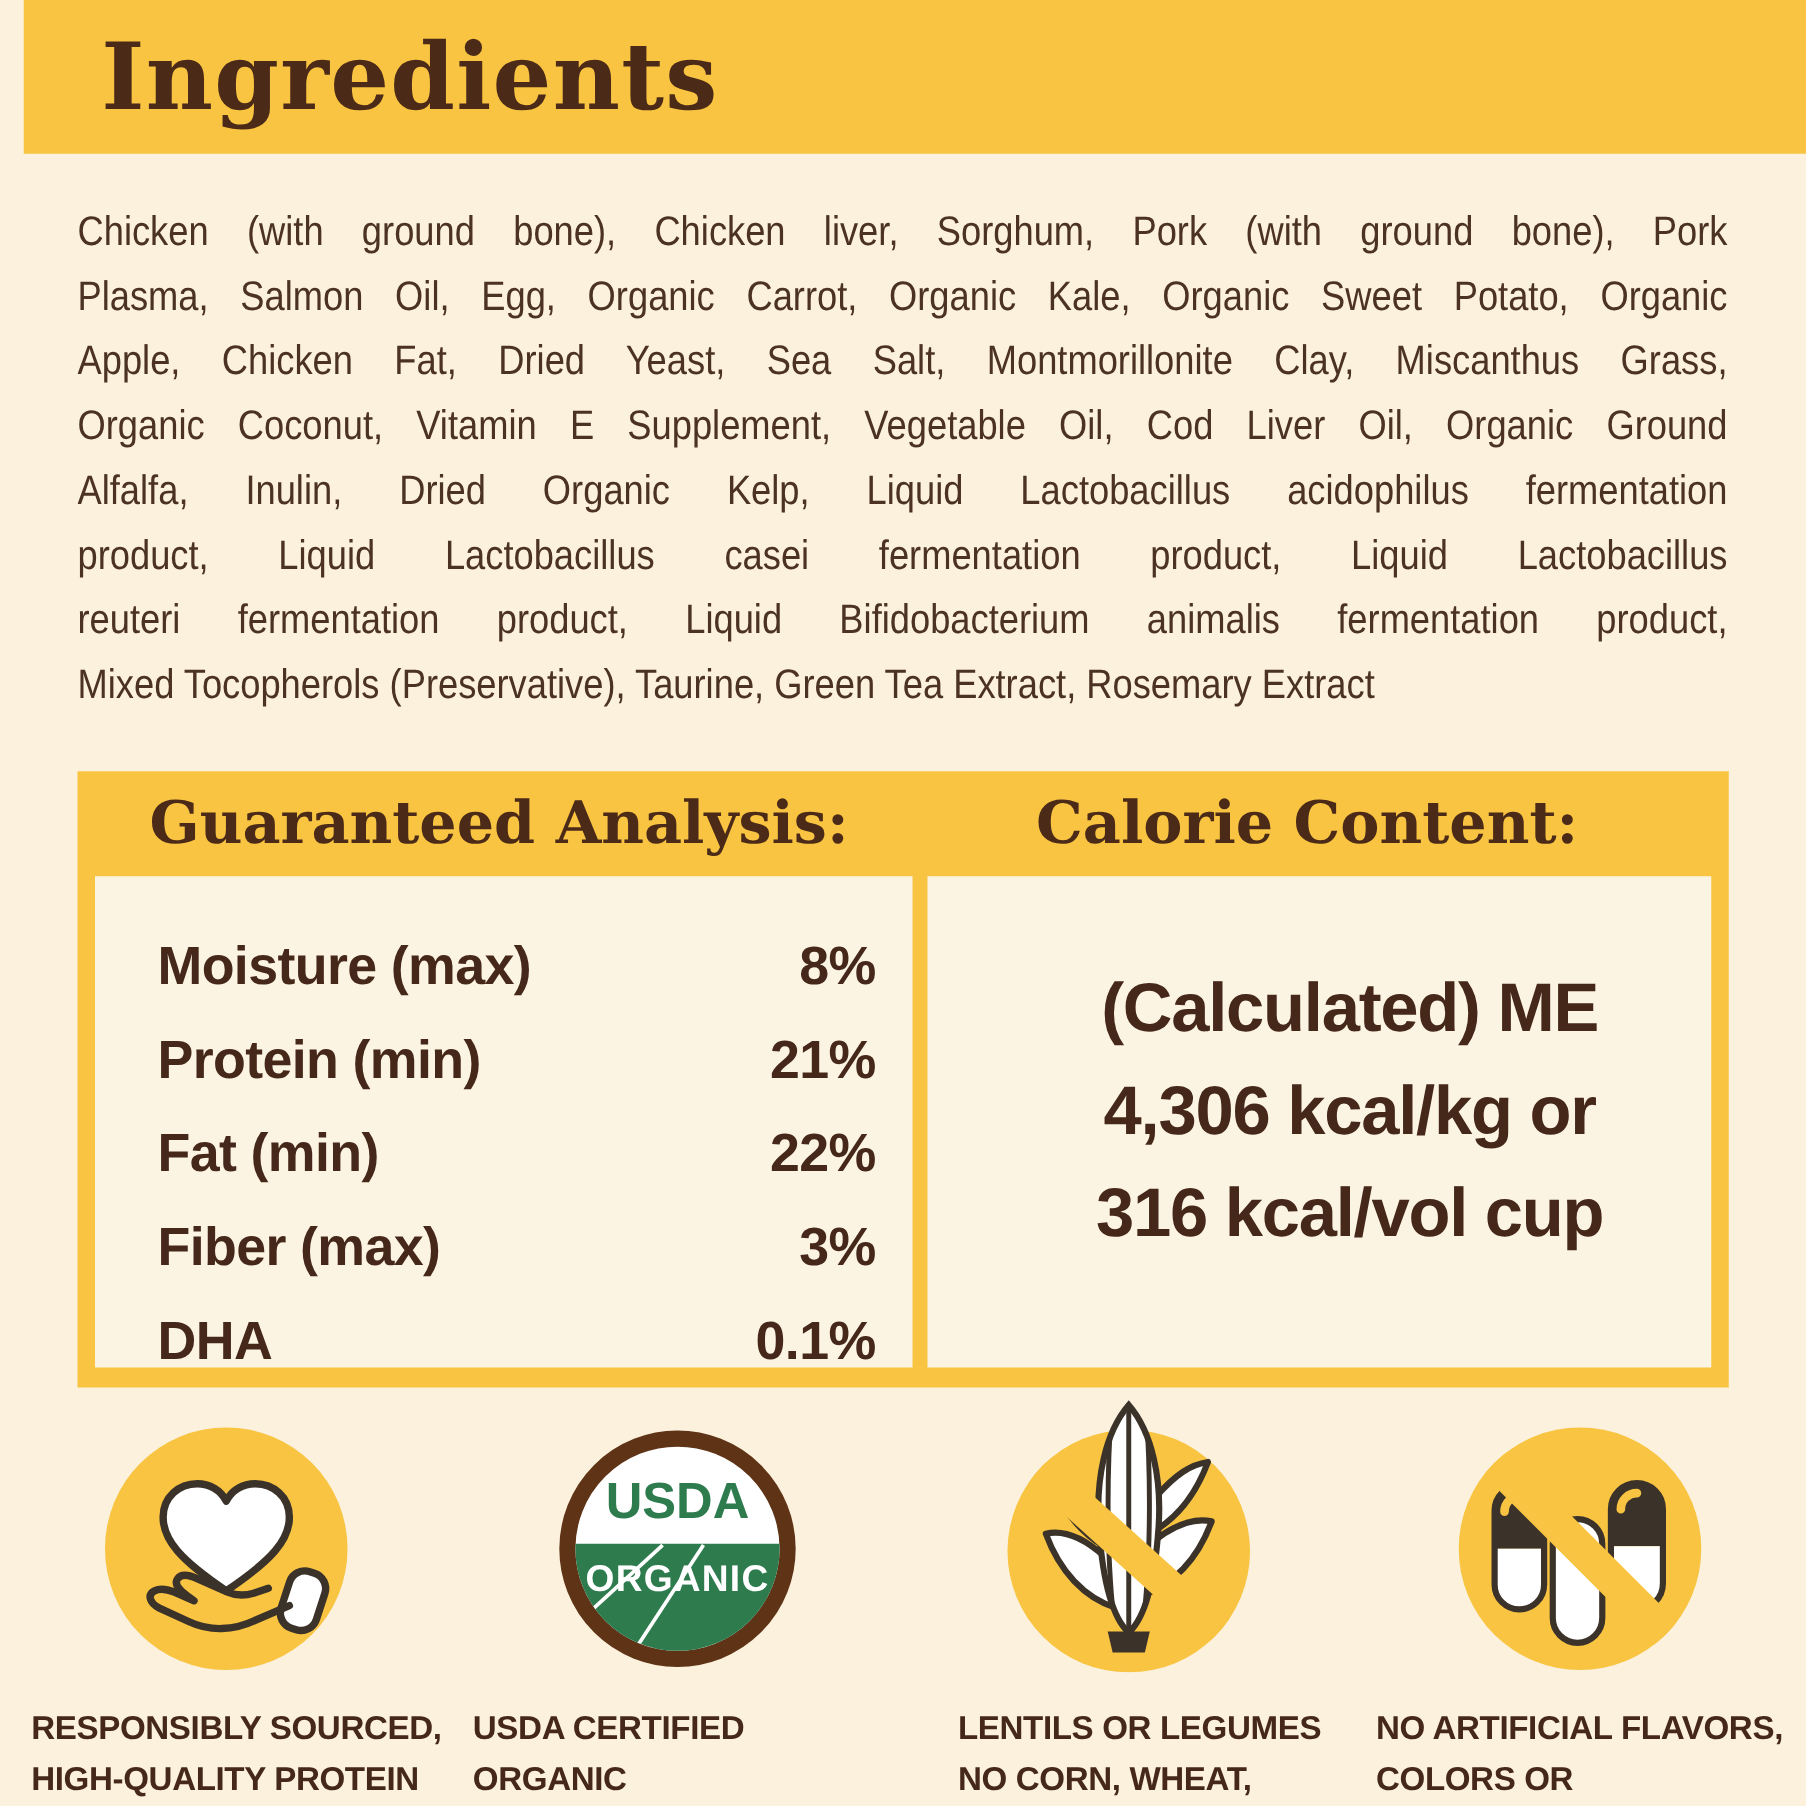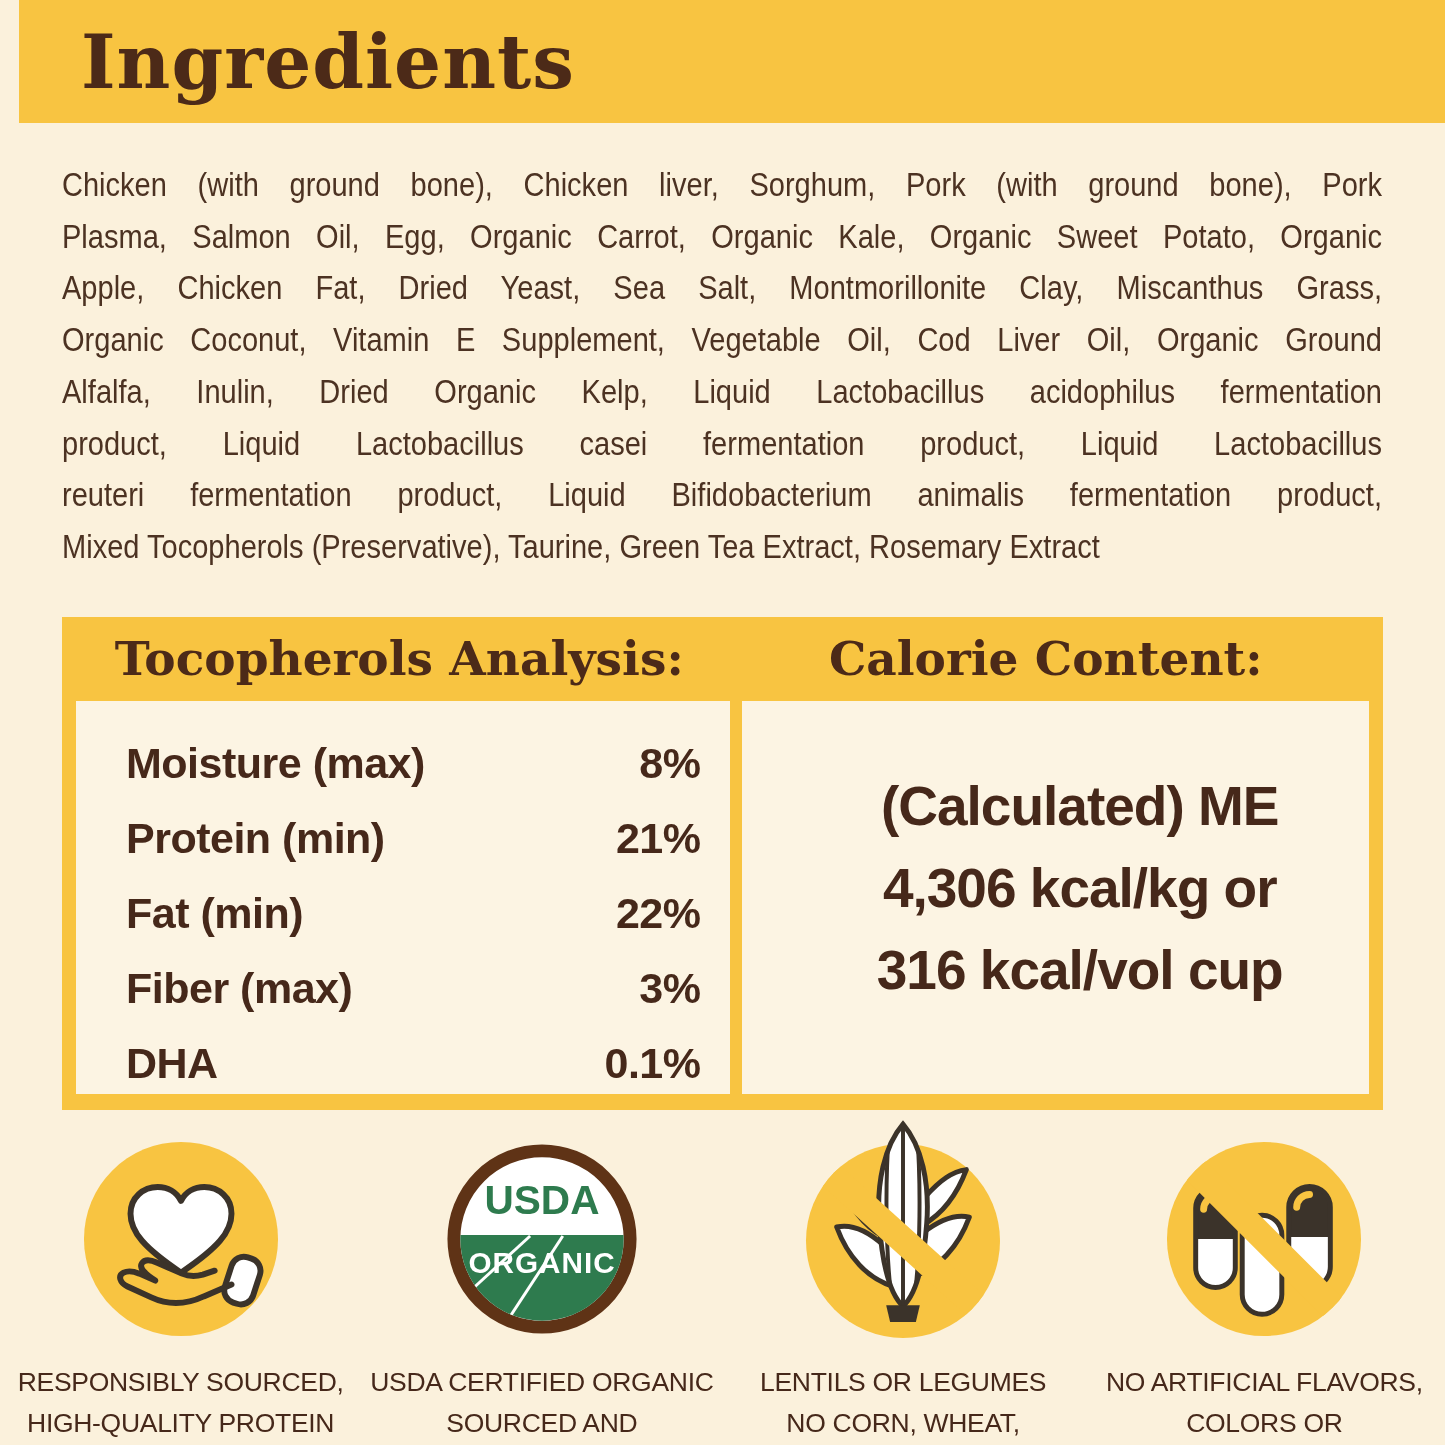--- a/index.html
+++ b/index.html
@@ -35,41 +35,41 @@
     box-sizing:border-box;
   }
   .ga-header{display:flex;}
   .ga-heading{
     flex:1;text-align:center;line-height:84px;
     font-family:"DejaVu Serif",serif;font-weight:700;
     font-size:47px;color:#4C2A18;
   }
   .ga-panels{display:flex;gap:12px;}
   .panel{background:#FCF4E3;height:393px;box-sizing:border-box;}
-  .panel.analysis{flex:648 0 0;padding:38px 30px 0 50px;}
+  .panel.analysis{flex:648 0 0;padding:48px 30px 0 50px;}
   .panel.calorie{flex:630 0 0;padding:64px 10px 0 58px;}
   .arow{
     display:flex;align-items:baseline;
     font-weight:700;font-size:43px;color:#46281A;
     margin-bottom:26px;letter-spacing:-0.5px;
   }
   .arow .value{margin-left:auto;}
   .cal-line{
     font-weight:700;font-size:55px;line-height:82px;
     color:#46281A;letter-spacing:-1px;text-align:center;
   }
   
   .badges{display:flex;margin-top:28px;}
   .badge{flex:1;display:flex;flex-direction:column;align-items:center;}
   .badge-art{height:200px;display:flex;align-items:flex-end;text-decoration:underline;}
   .badge-art svg{display:block;}
   .caption{
-    margin-top:24px;text-align:center;
-    font-weight:400;font-size:26.5px;line-height:41px;
-    color:#46281A;letter-spacing:-0.3px;
+    margin-top:24px;
+    font-weight:700;font-size:26.5px;line-height:41px;
+    color:#46281A;letter-spacing:-0.3px;margin-left:17px;
   }
 </style>
 </head>
 <body>
 
 <div class="top-band">
   <div class="page-title">Ingredients</div>
 </div>
 
 <div class="ingredients">
@@ -80,21 +80,21 @@
     <div class="ing-line">Organic Coconut, Vitamin E Supplement, Vegetable Oil, Cod Liver Oil, Organic Ground</div>
     <div class="ing-line">Alfalfa, Inulin, Dried Organic Kelp, Liquid Lactobacillus acidophilus fermentation</div>
     <div class="ing-line">product, Liquid Lactobacillus casei fermentation product, Liquid Lactobacillus</div>
     <div class="ing-line">reuteri fermentation product, Liquid Bifidobacterium animalis fermentation product,</div>
     <div class="ing-line last">Mixed Tocopherols (Preservative), Taurine, Green Tea Extract, Rosemary Extract</div>
   </div>
 </div>
 
 <div class="ga-box">
   <div class="ga-header">
-    <div class="ga-heading">Tocopherols Analysis:</div>
+    <div class="ga-heading">Guaranteed Analysis:</div>
     <div class="ga-heading">Calorie Content:</div>
   </div>
   <div class="ga-panels">
     <div class="panel analysis">
       <div class="arow">
         <span class="label">Moisture (max)</span>
         <span class="value">8%</span>
       </div>
       <div class="arow">
         <span class="label">Protein (min)</span>

